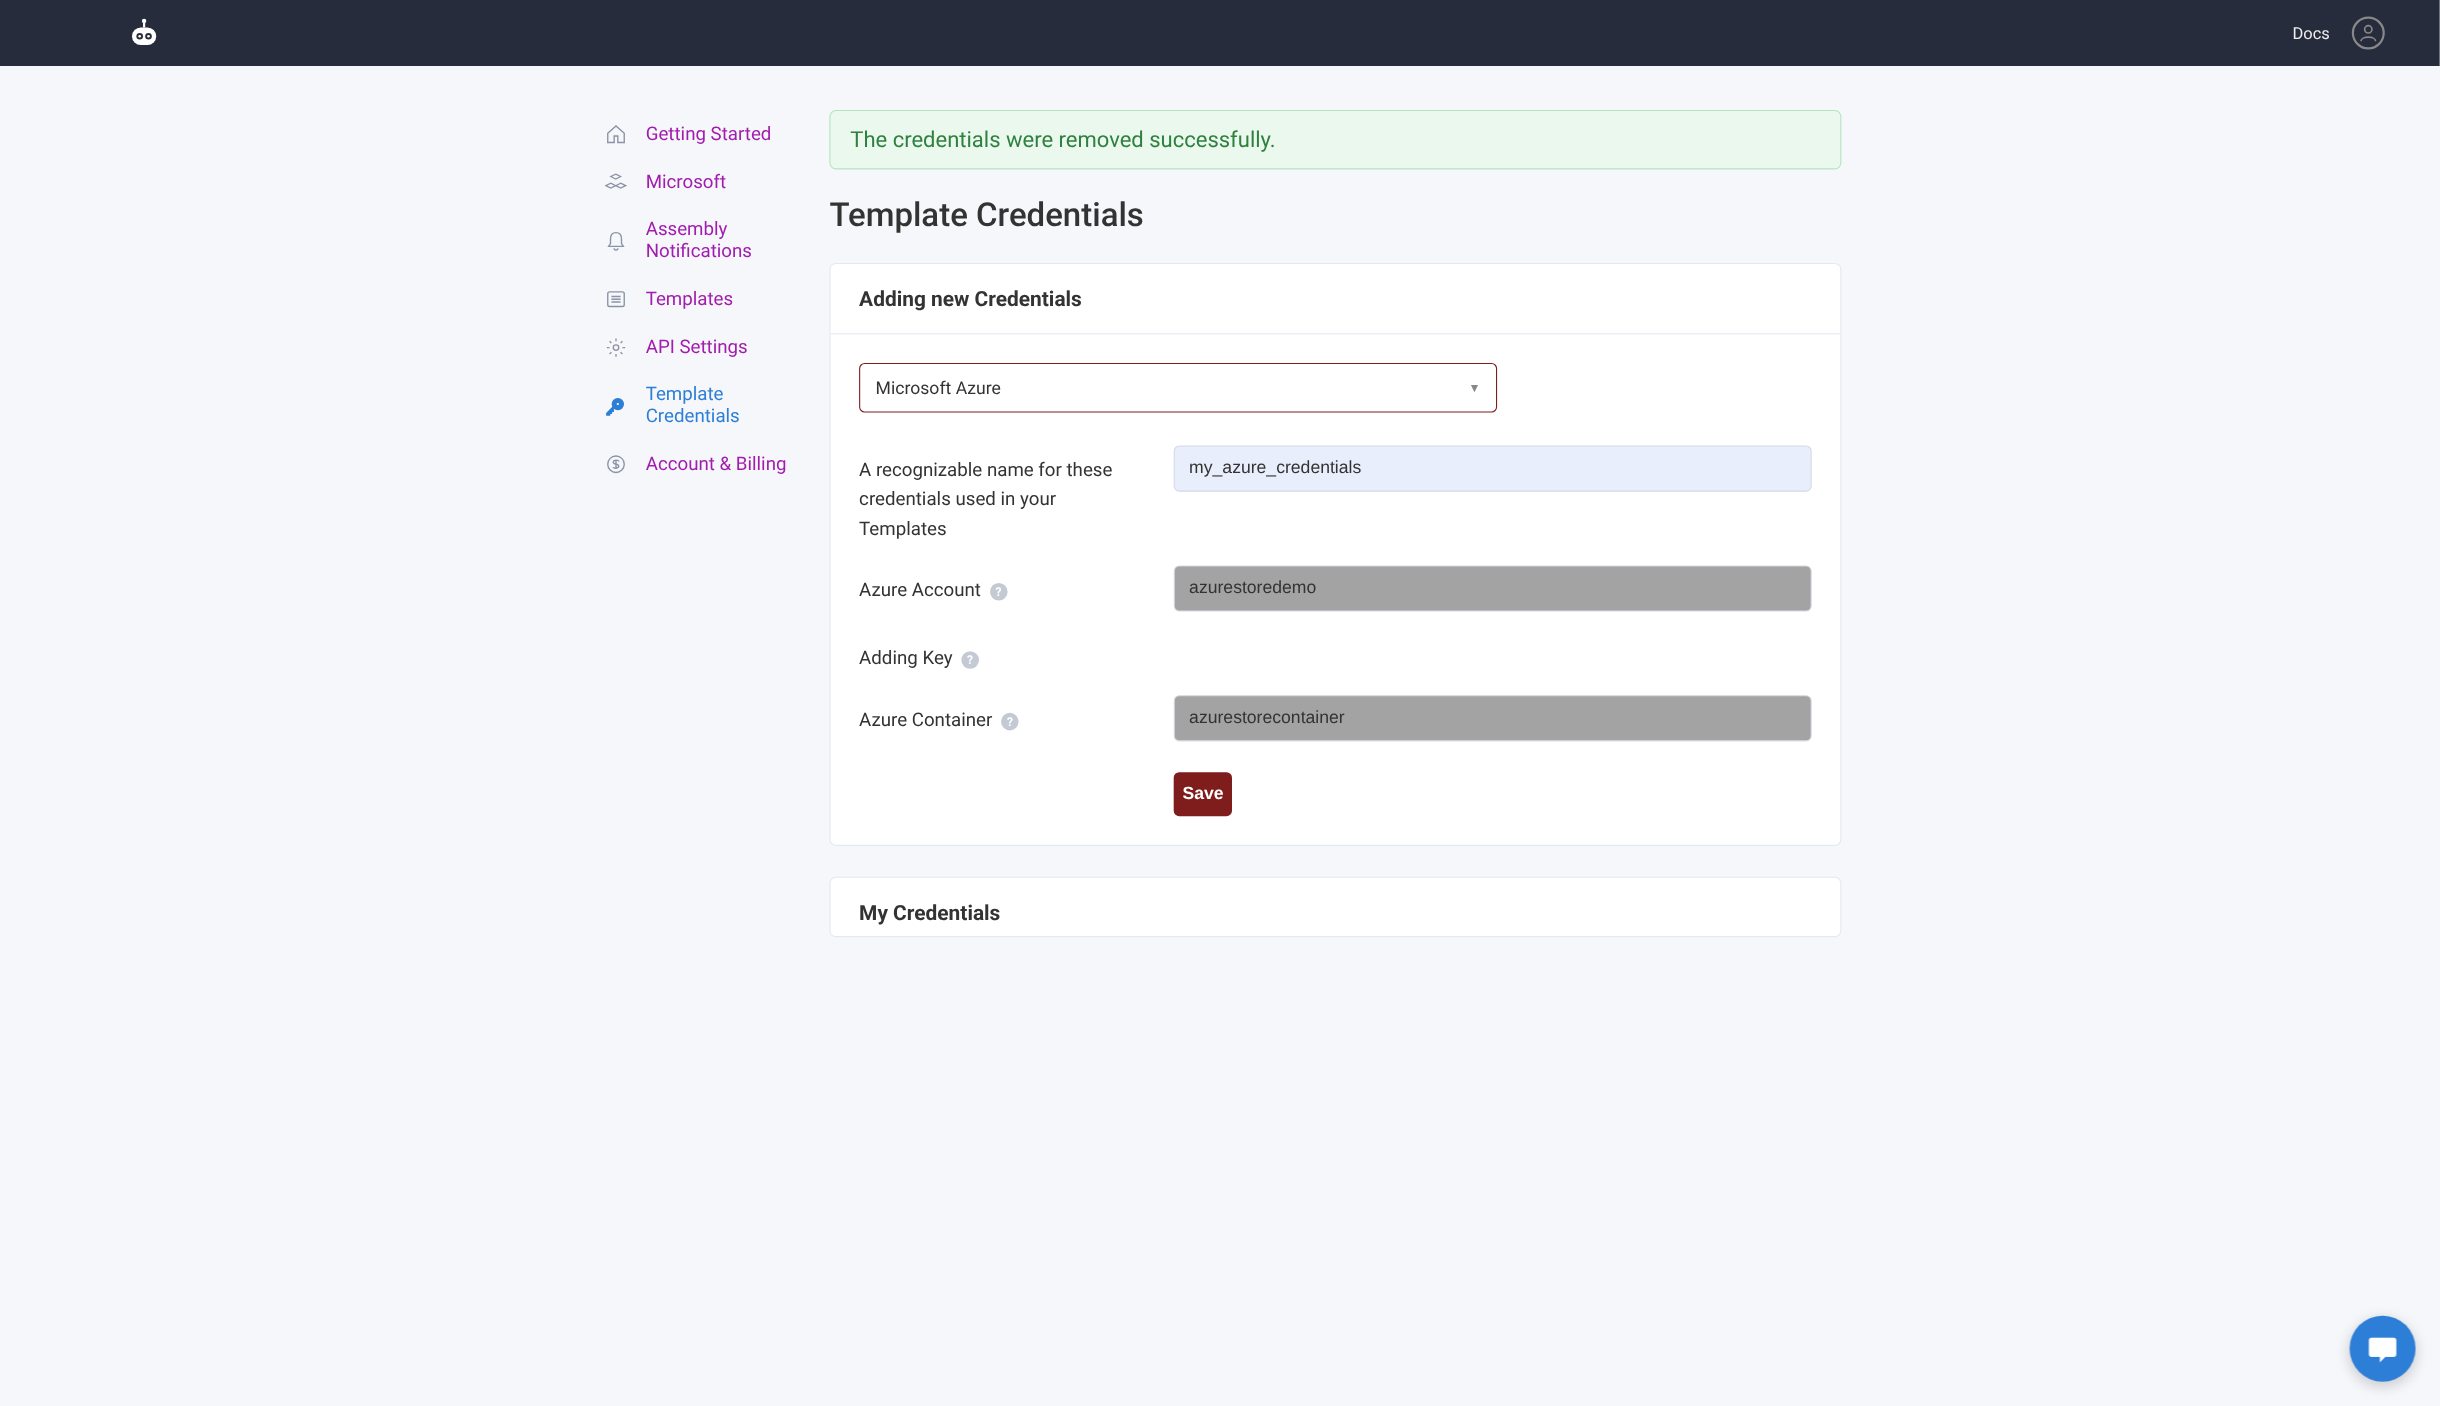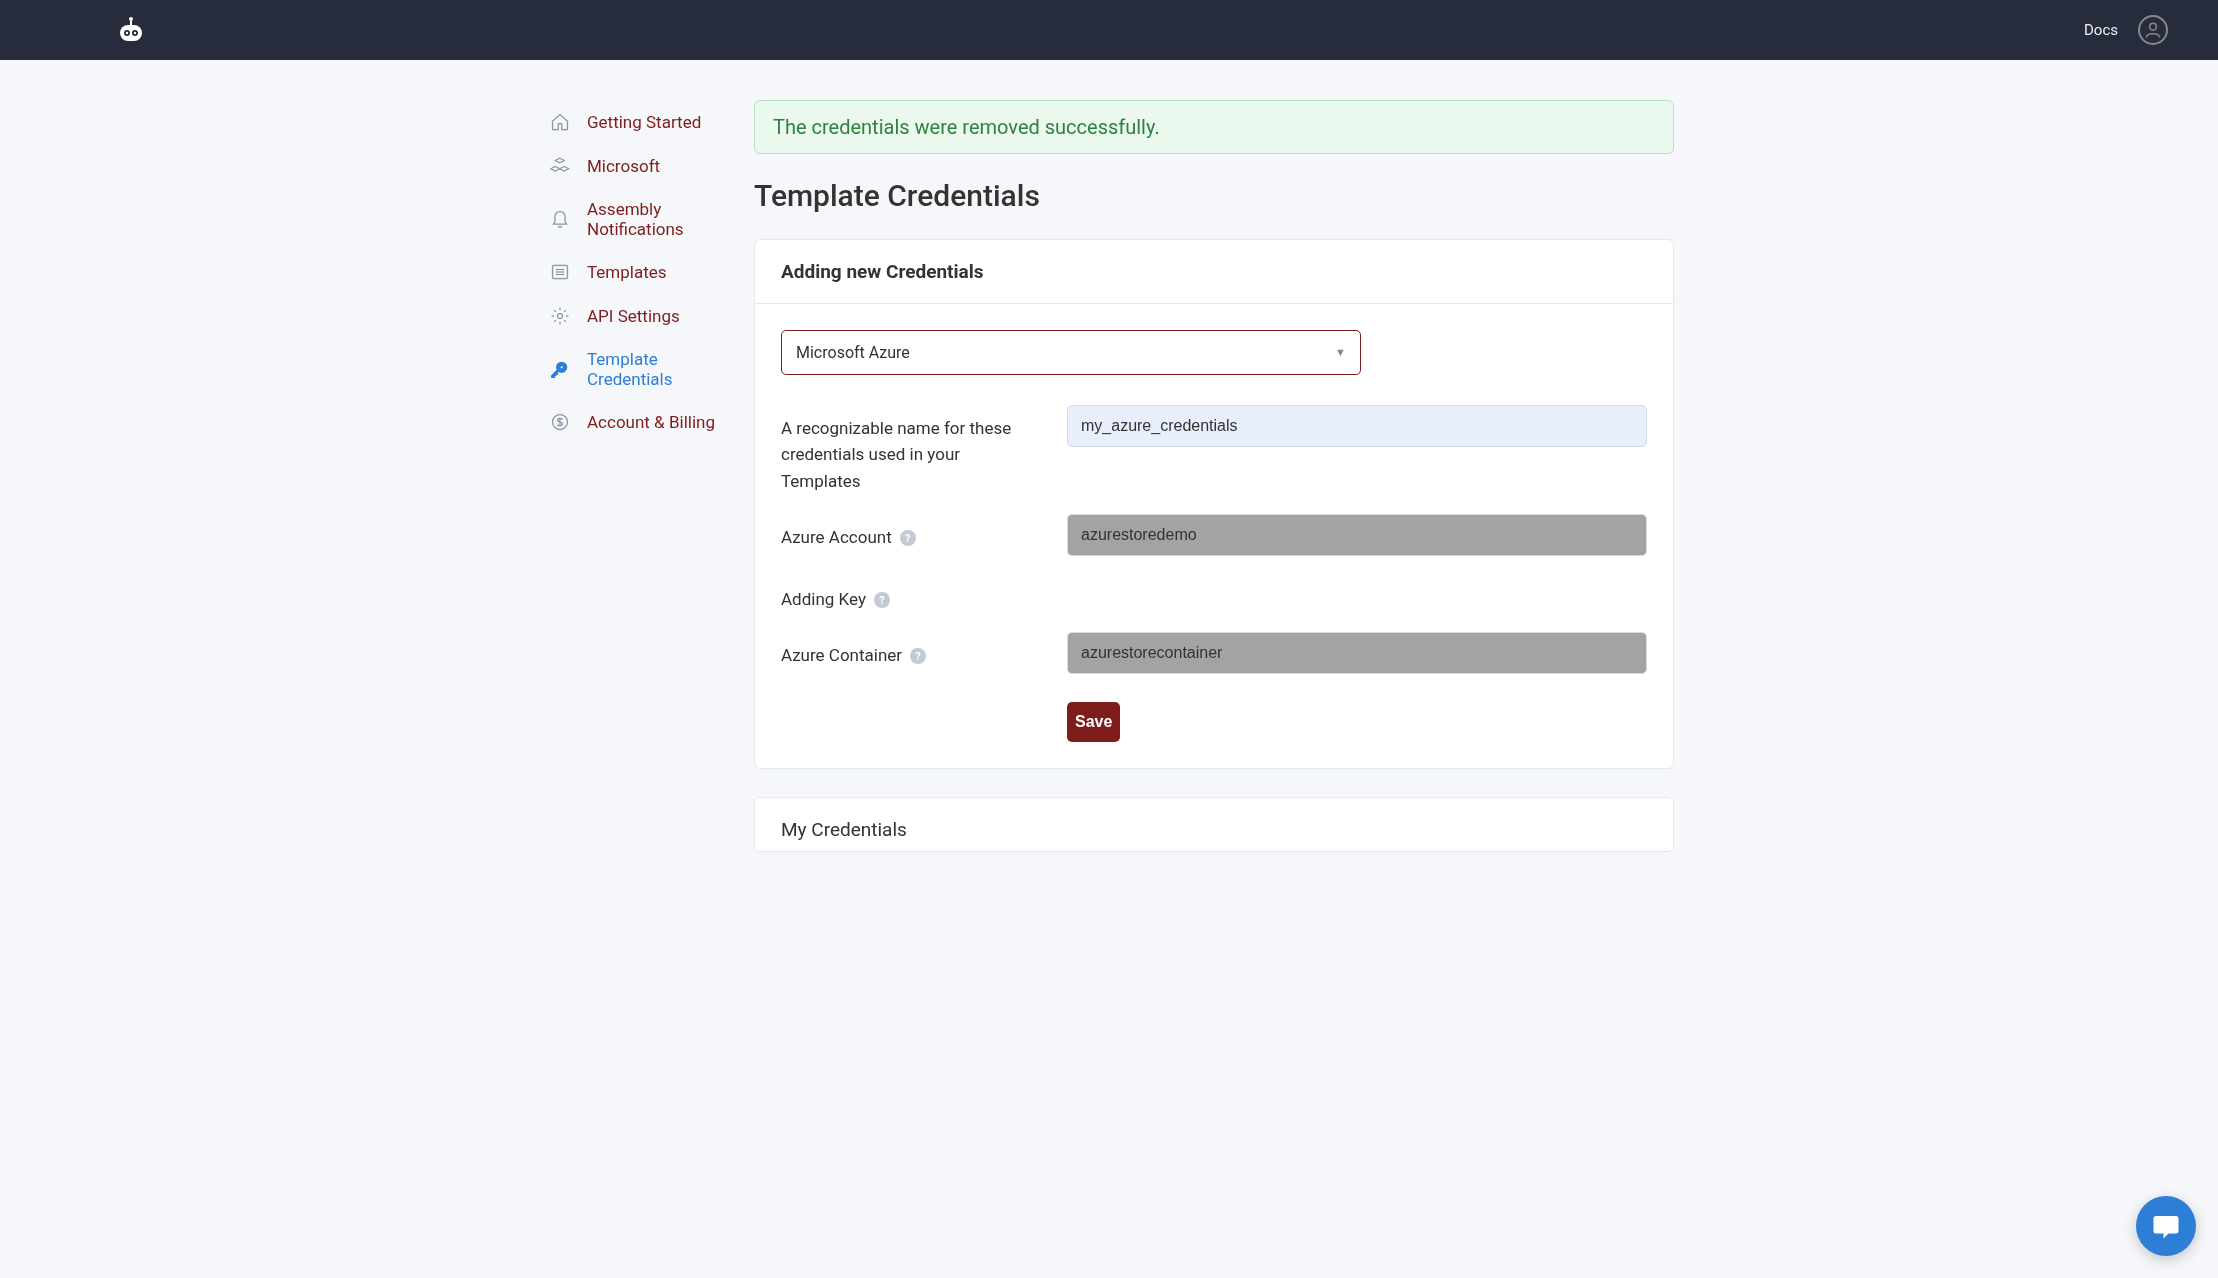--- a/index.html
+++ b/index.html
@@ -60,21 +60,21 @@
       width: 320px;
       padding-left: 115px;
       padding-right: 20px;
       flex-shrink: 0;
     }
     .sidebar-item {
       display: flex;
       align-items: center;
       gap: 16px;
       padding: 11px 0;
-      color: #7f1d1d;
+      color: #a21caf;
       font-size: 17px;
       cursor: pointer;
     }
     .sidebar-item.active {
       color: #2d7ed6;
     }
     .sidebar-item.active .side-icon-wrap svg {
       stroke: #2d7ed6;
       fill: #2d7ed6;
     }
@@ -225,21 +225,21 @@
       justify-content: center;
       cursor: pointer;
       box-shadow: 0 4px 14px rgba(0,0,0,0.2);
     }
     .chat-bubble svg {
       fill: #fff;
     }
     .second-card-header {
       padding: 20px 26px 10px;
       font-size: 19px;
-      font-weight: 400;
+      font-weight: 700;
       color: #333;
     }
   </style>
 </head>
 <body>
 
 <div class="topbar">
   <div class="logo">
     <svg width="32" height="32" viewBox="0 0 32 32">
       <circle cx="16" cy="5" r="2" fill="#fff"></circle>

